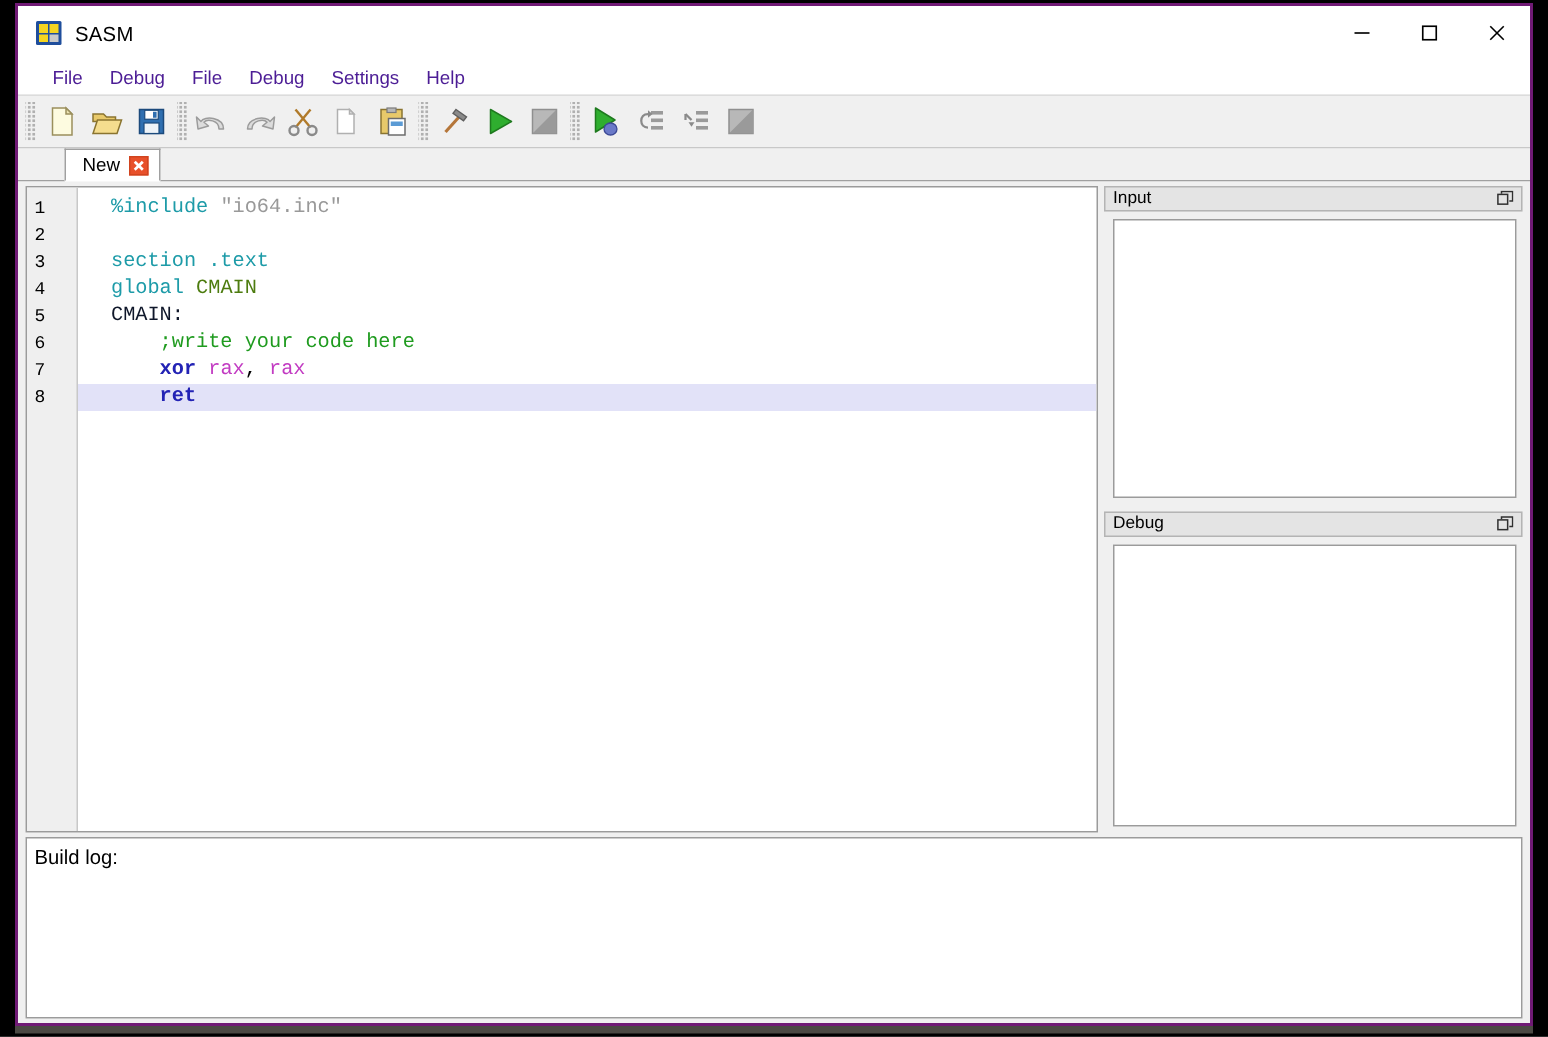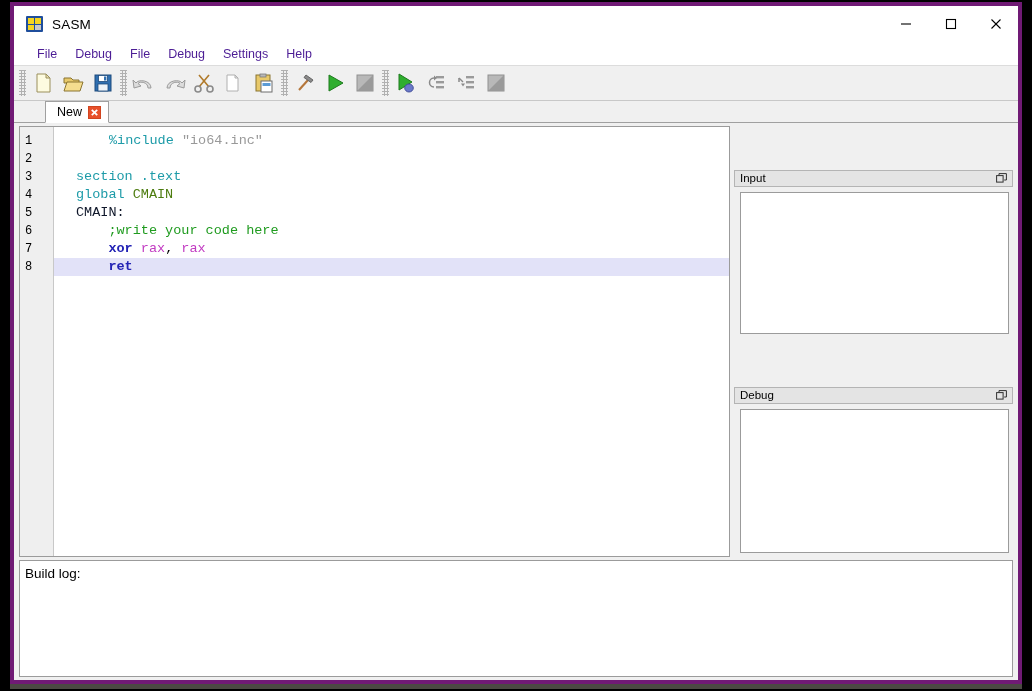--- a/index.html
+++ b/index.html
@@ -20,21 +20,21 @@
   }
 
   
   #window {
     position: absolute;
     left: 10px;
     top: 2px;
     width: 1012px;
     height: 682px;
     background: #ffffff;
-    border: 4px solid #701a75;
+    border: 2px solid #701a75;
     box-sizing: border-box;
     display: flex;
     flex-direction: column;
     overflow: hidden;
   }
 
   
   .titlebar {
     height: 36px;
     background: #ffffff;
@@ -258,21 +258,21 @@
     overflow: hidden;
   }
   .code-line {
     height: 18px;
     padding-left: 22px;
     box-sizing: border-box;
   }
   .code-line.current { background: #e2e2f8; }
 
   
-  .t-directive { color: #1d9ba8; margin-left: 33px; }
+  .t-directive { color: #1d9ba8; }
   .t-string    { color: #999999; }
   .t-keyword   { color: #1d9ba8; }
   .t-label     { color: #0f172a; }
   .t-labelref  { color: #4d7c0f; }
   .t-comment   { color: #1f9b1f; }
   .t-instr     { color: #2323b5; font-weight: bold; }
   .t-reg       { color: #c23bc2; }
   .t-punct     { color: #000000; }
 
   
@@ -294,21 +294,20 @@
   .dock-title {
     height: 17px;
     background: #e4e4e4;
     border: 1px solid #b4b4b4;
     box-sizing: border-box;
     display: flex;
     align-items: center;
     justify-content: space-between;
     padding: 0 4px 0 5px;
     flex: 0 0 auto;
-    margin-top: 44px;
   }
   .dock-title-text {
     font-size: 11.5px;
     color: #000000;
     line-height: 1;
   }
   .dock-float-btn {
     width: 13px;
     height: 13px;
     display: flex;

